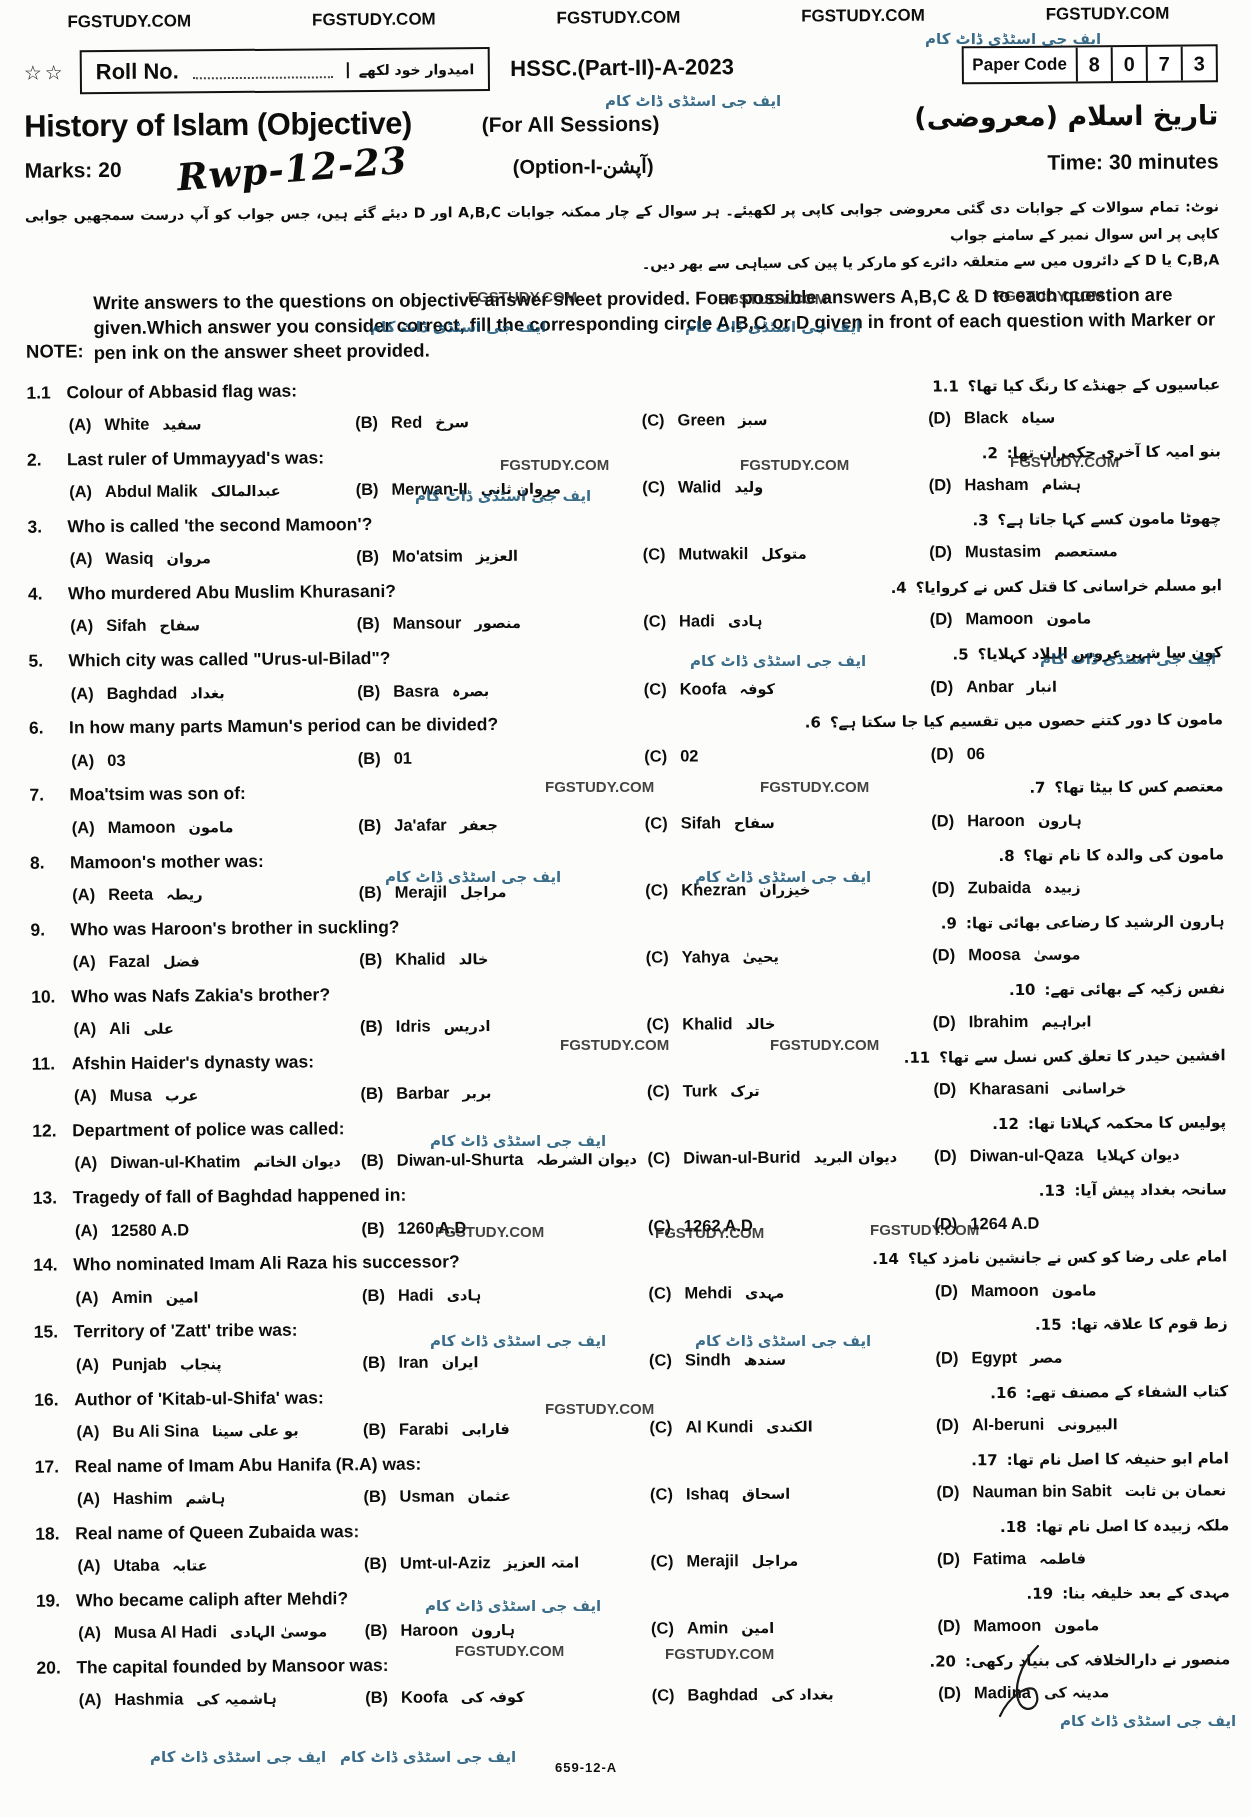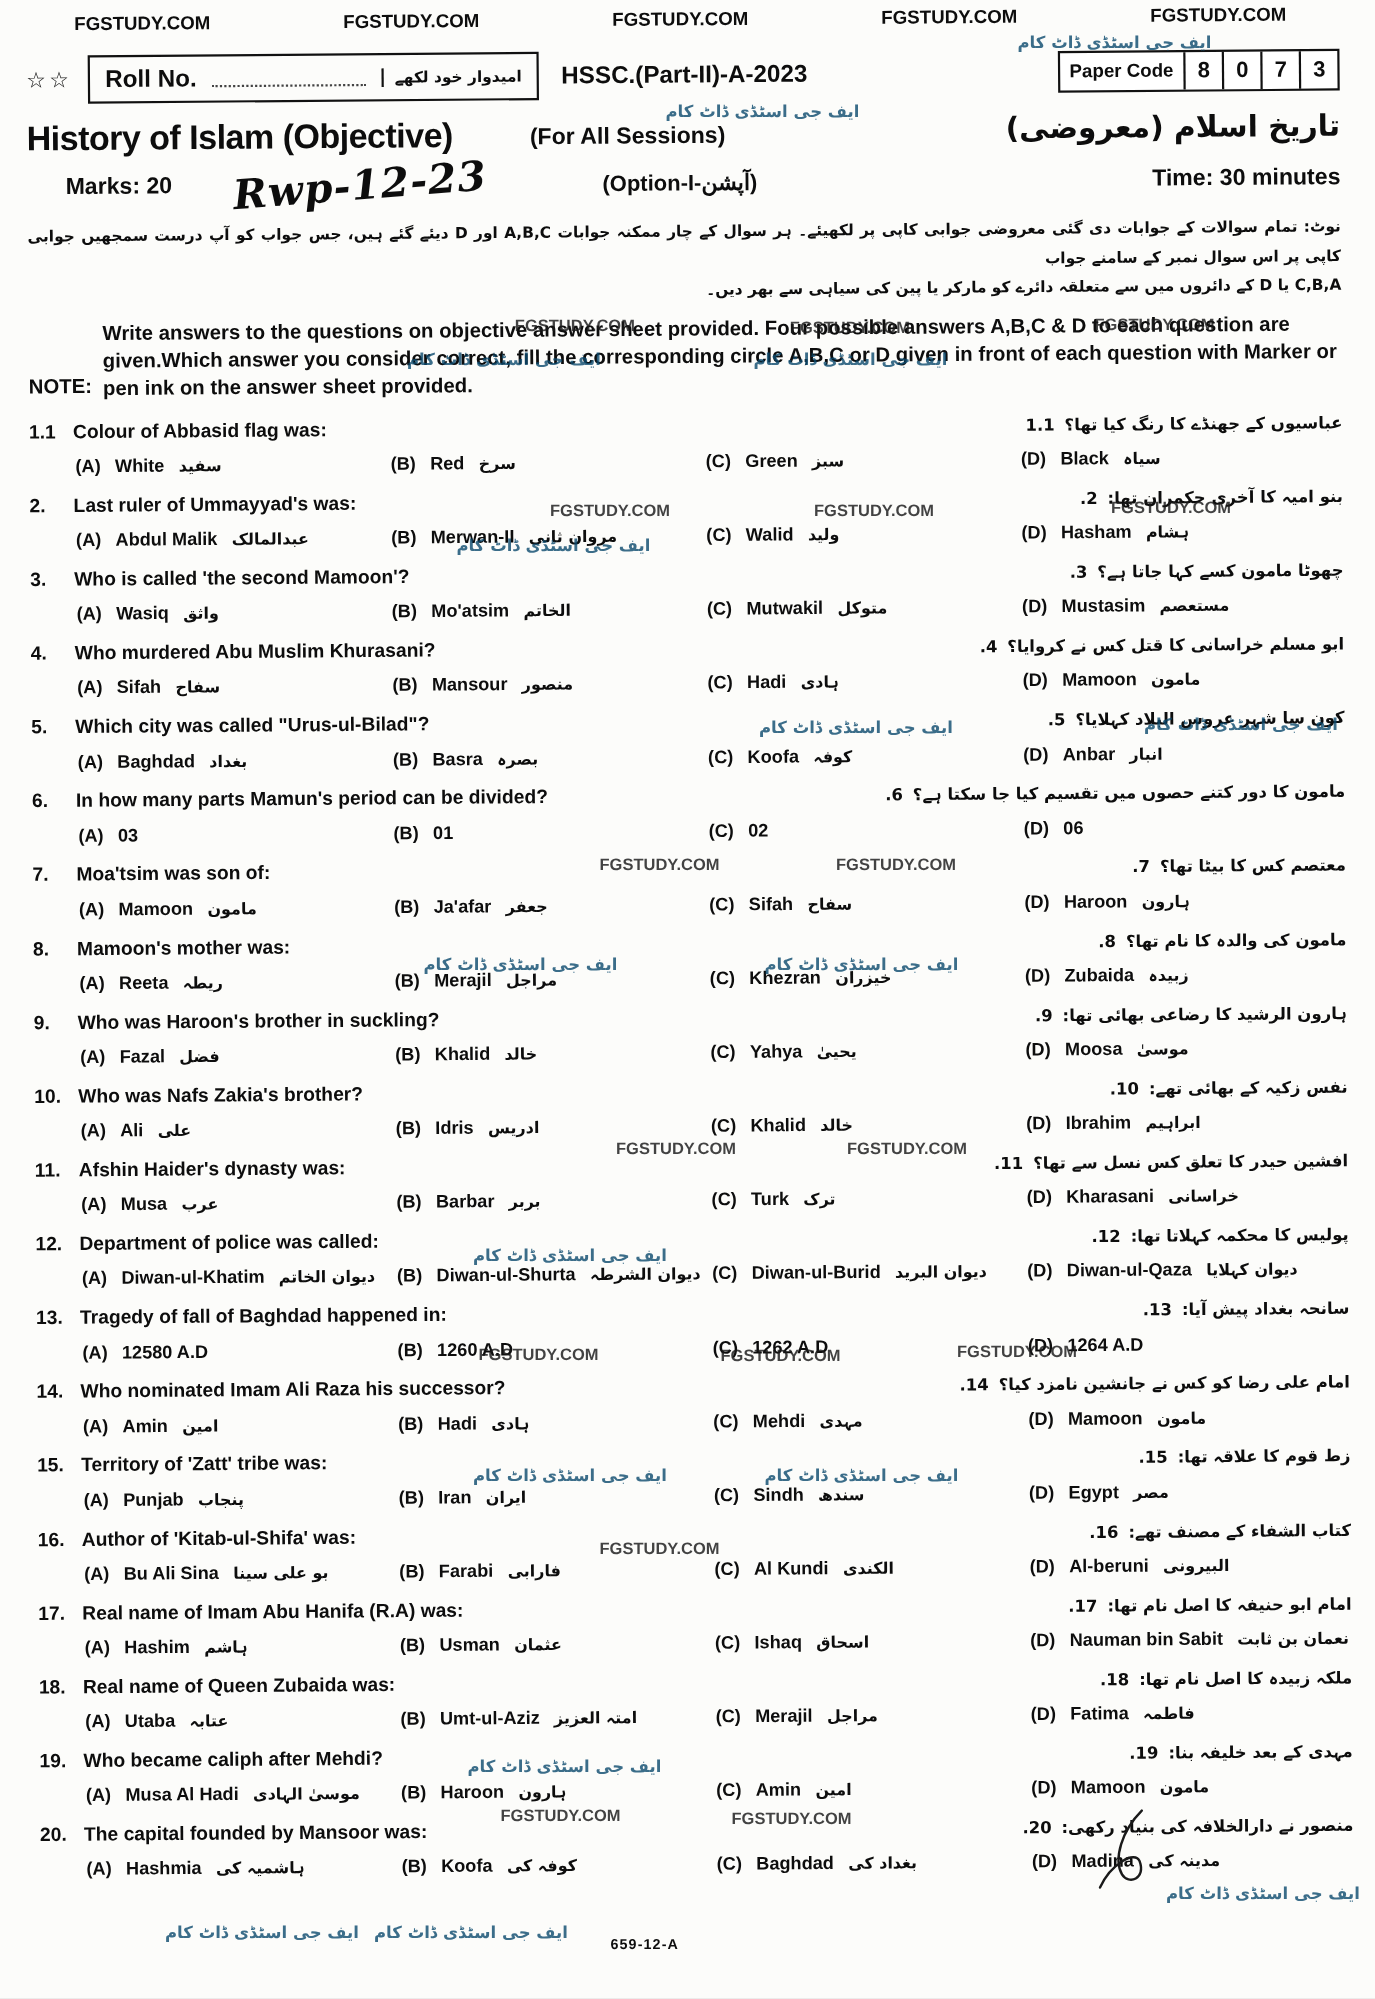--- a/index.html
+++ b/index.html
@@ -18,21 +18,21 @@
   .roll-ur { font-family:"DejaVu Sans", sans-serif; font-size:14px; border-right:0; padding-left:10px; border-left:2px solid #111; direction:rtl; font-weight:700; }
   .hssc { font-weight:700; font-size:22px; white-space:nowrap; margin-left:6px; }
   .papercode { margin-left:auto; display:flex; border:2px solid #111; font-weight:700; align-items:stretch; background:#fff; }
   .papercode .pclbl { padding:7px 9px; font-size:17px; white-space:nowrap; }
   .digit { width:35px; border-left:2px solid #111; display:flex; align-items:center; justify-content:center; font-size:20px; }
   .hdr3 { display:flex; align-items:flex-start; margin-top:14px; }
   .title-en { font-size:31px; font-weight:700; letter-spacing:-0.5px; white-space:nowrap; }
   .sessions { font-size:21px; font-weight:700; margin-left:70px; margin-top:8px; white-space:nowrap; }
   .title-ur { margin-left:auto; font-family:"DejaVu Sans", sans-serif; font-size:27px; font-weight:700; direction:rtl; white-space:nowrap; }
   .hdr4 { display:flex; align-items:center; margin-top:0; height:52px; }
-  .marks { font-size:21px; font-weight:700;margin-left:35px; }
+  .marks { font-size:21px; font-weight:700; }
   .hand { font-family:"DejaVu Serif", serif; font-style:italic; font-weight:700; font-size:37px; transform:rotate(-4deg); margin-left:55px; letter-spacing:1px; }
   .option-line { font-size:20px; font-weight:700; margin-left:105px; }
   .time { margin-left:auto; font-size:21px; font-weight:700; }
   .note-ur { direction:rtl; font-family:"DejaVu Sans", sans-serif; font-size:14px; font-weight:700; margin-top:6px; line-height:1.9; text-align:justify; }
   .note-en { display:flex; gap:10px; font-size:18.5px; font-weight:700; margin-top:9px; line-height:1.35; }
   .note-en .nlbl { white-space:nowrap;margin-top:48px; }
   .qlist { margin-top:14px; }
   .q { margin-bottom:10px; }
   .q-head { display:flex; align-items:baseline; font-weight:700; font-size:17.5px; line-height:1.45; }
   .q-num { min-width:40px; }
@@ -221,27 +221,27 @@
       <span class="q-en">Who is called 'the second Mamoon'?</span>
       <span class="q-ur">
         <span class="q-ur-text">چھوٹا مامون کسے کہا جاتا ہے؟</span>
         <span class="q-ur-num">3.</span>
       </span>
     </div>
     <div class="q-opts">
   <span class="opt">
     <span class="opt-letter">(A)</span>
     <span class="opt-en">Wasiq</span>
-    <span class="opt-ur">واثق</span>
+    <span class="opt-ur">مروان</span>
   </span>
 
   <span class="opt">
     <span class="opt-letter">(B)</span>
     <span class="opt-en">Mo'atsim</span>
-    <span class="opt-ur">الخاتم</span>
+    <span class="opt-ur">العزیز</span>
   </span>
 
   <span class="opt">
     <span class="opt-letter">(C)</span>
     <span class="opt-en">Mutwakil</span>
     <span class="opt-ur">متوکل</span>
   </span>
 
   <span class="opt">
     <span class="opt-letter">(D)</span>

